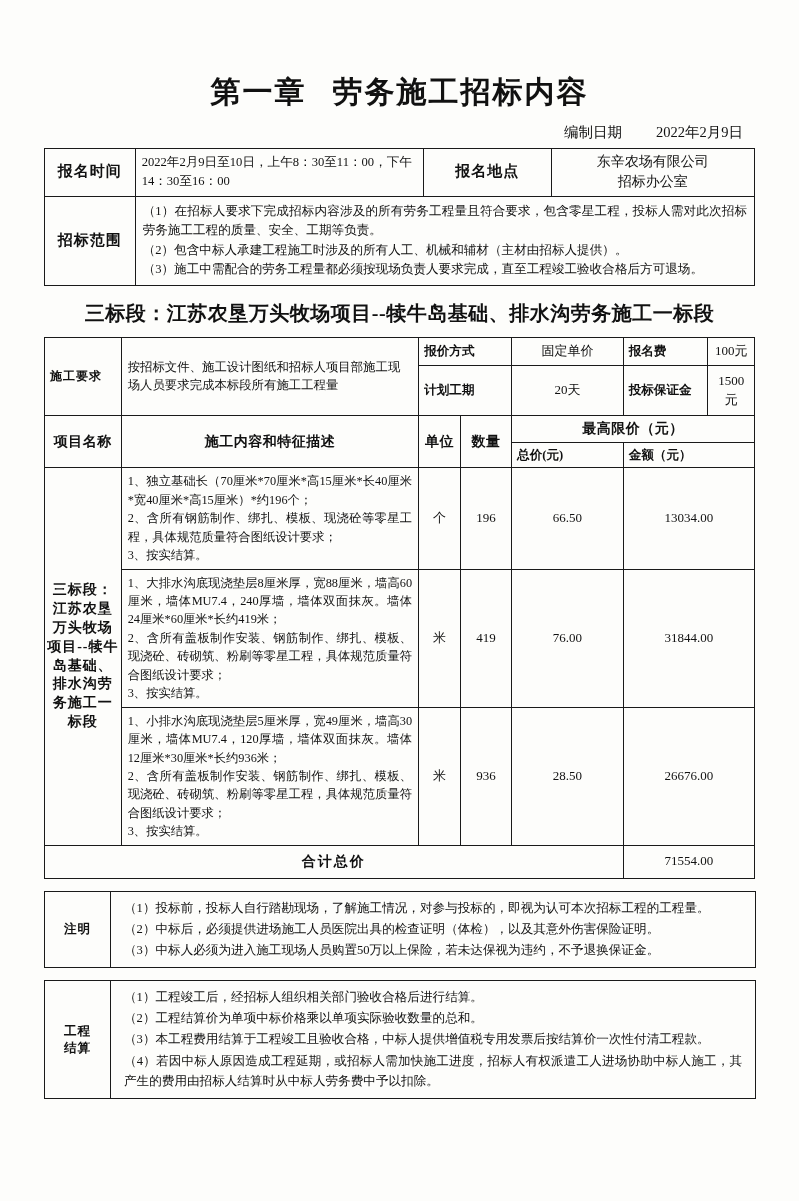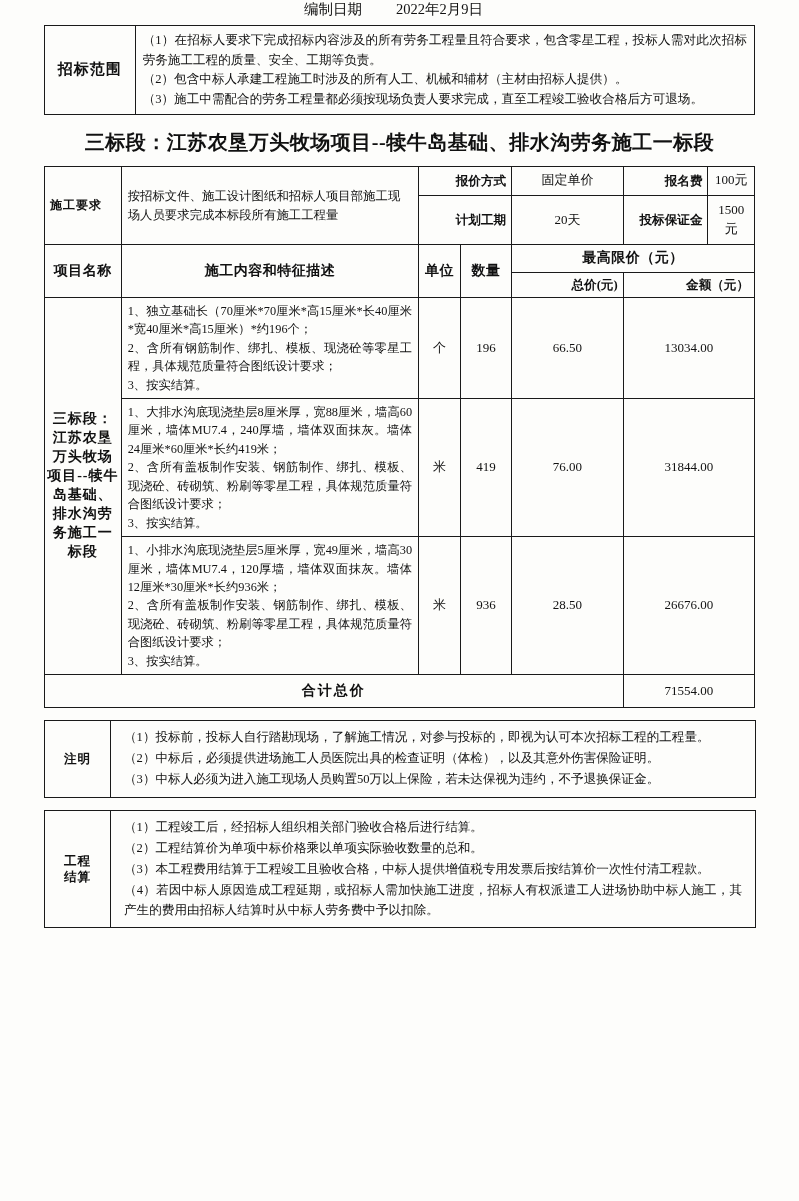--- a/index.html
+++ b/index.html
@@ -27,21 +27,21 @@
     text-align: center;
     font-size: 30px;
     font-weight: bold;
     letter-spacing: 2px;
     padding-top: 72px;
     padding-bottom: 10px;
     font-family: "Liberation Serif", "DejaVu Serif", serif;
   }
   .doc-title .gap { display: inline-block; width: 26px; }
   .date-line {
-    text-align: center;
+    text-align: right;
     font-size: 14.5px;
     padding-right: 12px;
     padding-bottom: 6px;
   }
   .date-line .dgap { display: inline-block; width: 34px; }
 
   table {
     border-collapse: collapse;
     width: 100%;
     table-layout: fixed;
@@ -97,21 +97,21 @@
     font-size: 12.4px;
     line-height: 1.5;
     padding: 20px 6px;
   }
   .t2 .colhdr {
     text-align: center;
     font-weight: bold;
     font-size: 14px;
     letter-spacing: 0.5px;
   }
-  .t2 .sub { text-align: right; font-weight: bold; font-size: 12.6px; }
+  .t2 .sub { text-align: left; font-weight: bold; font-size: 12.6px; }
   .t2 .desc {
     font-size: 12.3px;
     line-height: 1.5;
     text-align: justify;
     padding: 4px 6px;
     vertical-align: top;
   }
   .t2 .num { text-align: center; font-size: 13px; }
   .t2 .sidecell {
     text-align: center;
@@ -141,33 +141,43 @@
     text-align: justify;
   }
   .note-body div { margin-bottom: 1px; }
   .spacer { height: 12px; }
 </style>
 </head>
 <body>
 
 <div class="page">
 
+  <div class="doc-title">
+    <span>第一章</span><span class="gap"></span><span>劳务施工招标内容</span>
+  </div>
 
   <div class="date-line">
     <span>编制日期</span><span class="dgap"></span><span>2022年2月9日</span>
   </div>
 
   <table class="t1">
     <colgroup>
       <col style="width:78px">
       <col style="width:248px">
       <col style="width:110px">
       <col style="width:175px">
     </colgroup>
     <tbody>
+      <tr>
+        <td class="lbl">报名时间</td>
+        <td class="val" style="font-size:12.6px; line-height:1.5; text-align:left; padding:4px 6px;">2022年2月9日至10日，上午8：30至11：00，下午14：30至16：00</td>
+        <td class="lbl">报名地点</td>
+        <td class="val" style="white-space:pre-line;">东辛农场有限公司
+招标办公室</td>
+      </tr>
       <tr>
         <td class="lbl">招标范围</td>
         <td class="scope" colspan="3">
           <div>（1）在招标人要求下完成招标内容涉及的所有劳务工程量且符合要求，包含零星工程，投标人需对此次招标劳务施工工程的质量、安全、工期等负责。</div>
           <div>（2）包含中标人承建工程施工时涉及的所有人工、机械和辅材（主材由招标人提供）。</div>
           <div>（3）施工中需配合的劳务工程量都必须按现场负责人要求完成，直至工程竣工验收合格后方可退场。</div>
         </td>
       </tr>
     </tbody>
   </table>

